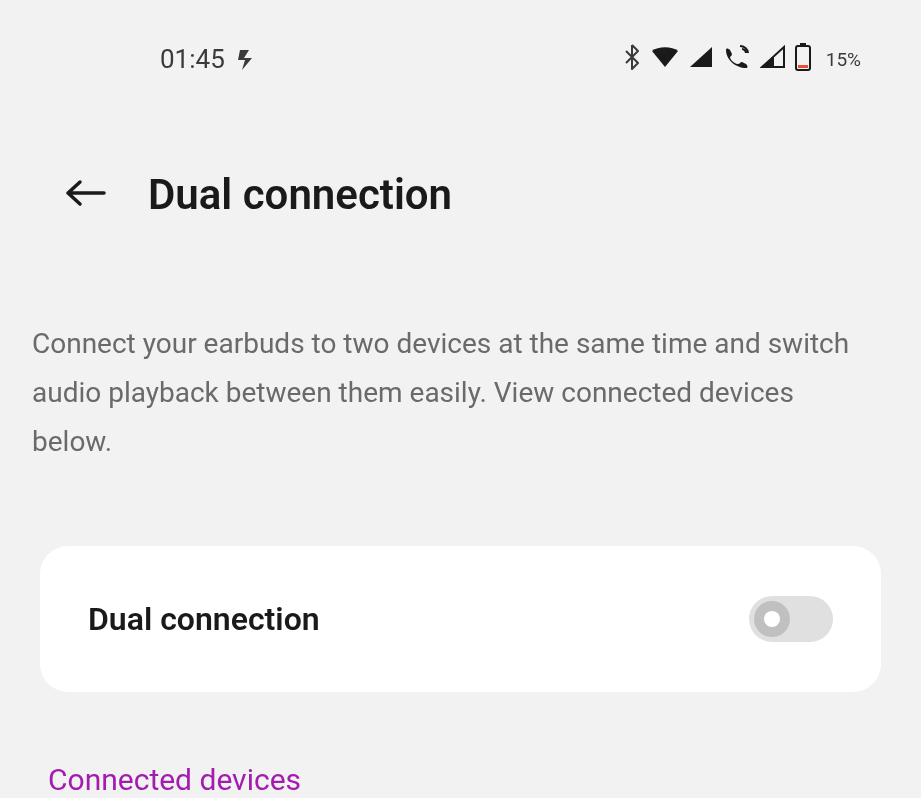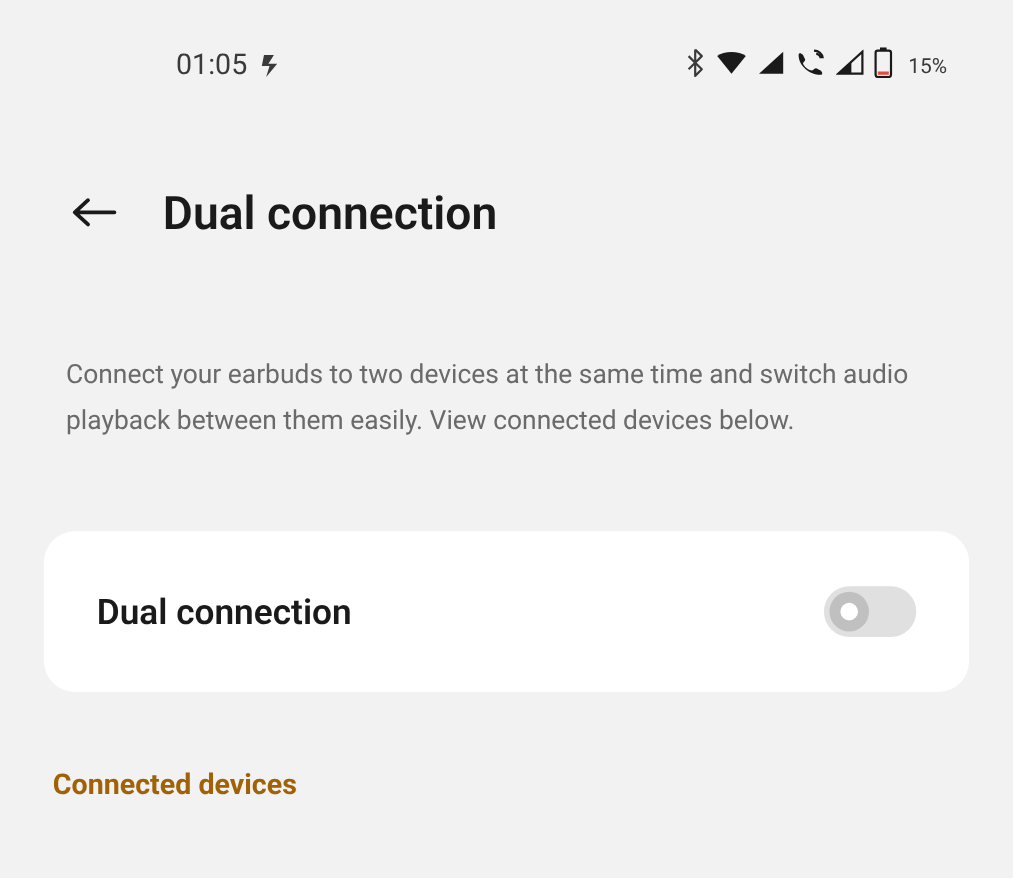--- a/index.html
+++ b/index.html
@@ -60,22 +60,22 @@
       padding: 4px;
       display: flex;
       align-items: center;
     }
     .page-title {
       font-size: 42px;
       font-weight: 600;
       color: #1a1a1a;
     }
     .description {
-      padding: 60px 60px 40px 60px;
-      font-size: 24px;
+      padding: 60px 60px 40px 32px;
+      font-size: 28px;
       line-height: 1.75;
       color: #6a6a6a;
       font-weight: 400;
     }
     .card {
       margin: 40px 40px 0 40px;
       background: #ffffff;
       border-radius: 28px;
       padding: 50px 48px;
       display: flex;
@@ -109,31 +109,31 @@
       justify-content: center;
     }
     .toggle-knob-inner {
       width: 16px;
       height: 16px;
       background: #ffffff;
       border-radius: 50%;
     }
     .section-header {
       padding: 70px 48px 0 48px;
-      font-size: 26px;
-      color: #a16207;
-      font-weight: 700;
+      font-size: 30px;
+      color: #a21caf;
+      font-weight: 400;
     }
   </style>
 </head>
 <body>
 
 <div class="status-bar">
   <div class="status-left">
-    <span class="status-time">01:05</span>
+    <span class="status-time">01:45</span>
     <span class="status-icon-small">
       <svg width="18" height="22" viewBox="0 0 18 22">
         <path d="M3 2 L12 2 L7 10 L15 10 L5 22 L8 12 L1 12 Z" fill="#3a3a3a"></path>
       </svg>
     </span>
   </div>
   <div class="status-right">
     <span>
       <svg width="20" height="28" viewBox="0 0 20 28">
         <path d="M10 2 L16 8 L10 14 L16 20 L10 26 L10 14 L4 20 M10 14 L4 8 M10 2 L10 14" stroke="#3a3a3a" stroke-width="2" fill="none" stroke-linejoin="round"></path>

